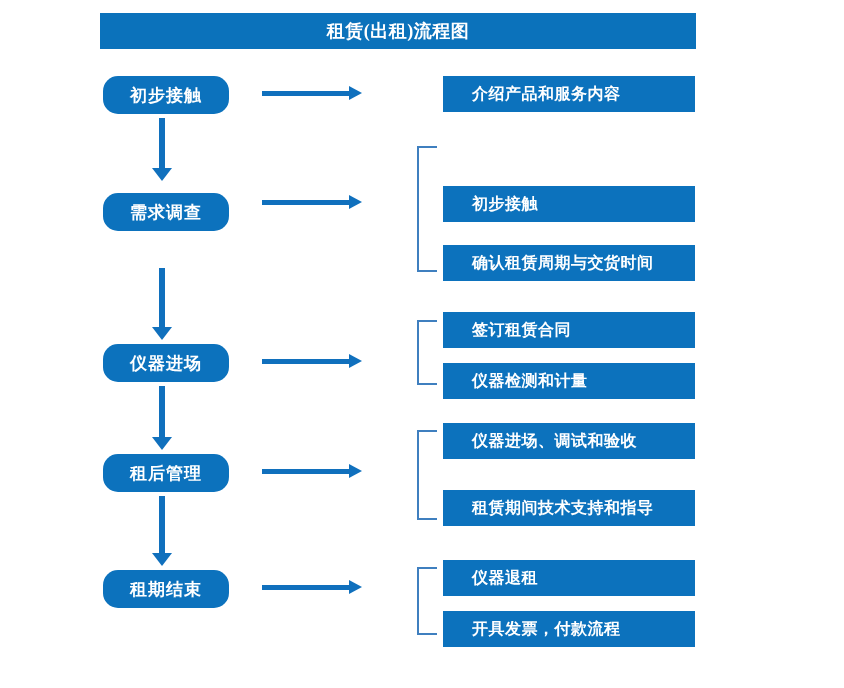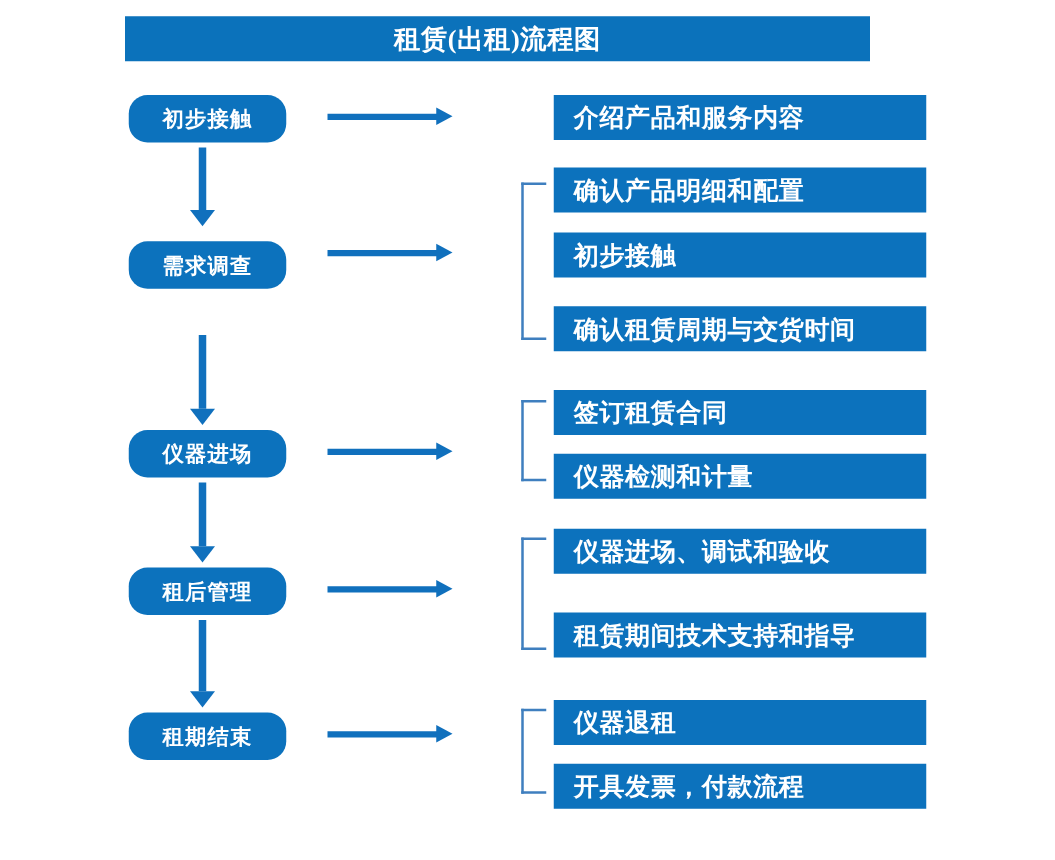--- a/index.html
+++ b/index.html
@@ -22,21 +22,21 @@
 
   
   .title-bar {
     position: absolute;
     left: 100px;
     top: 13px;
     width: 596px;
     height: 36px;
     background: #0b72bb;
     color: #ffffff;
-    font-size: 21px;
+    font-size: 18px;
     font-weight: bold;
     display: flex;
     align-items: center;
     justify-content: center;
     letter-spacing: 0.5px;
   }
 
   
   .stage-box {
     position: absolute;
@@ -51,29 +51,29 @@
     align-items: center;
     justify-content: center;
     letter-spacing: 1px;
     border-radius: 15px;
   }
 
   
   .detail-box {
     position: absolute;
     left: 443px;
-    width: 298px;
+    width: 252px;
     height: 36px;
     background: #0c72bd;
     color: #ffffff;
-    font-size: 20px;
+    font-size: 16px;
     font-weight: bold;
     display: flex;
     align-items: center;
-    padding-left: 16px;
+    padding-left: 29px;
     box-sizing: border-box;
     letter-spacing: 0.5px;
   }
 
   
   .h-arrow {
     position: absolute;
     left: 262px;
     width: 100px;
     height: 14px;
@@ -183,21 +183,20 @@
     <div class="head"></div>
   </div>
 
   <div class="bracket" style="top:146px; height:126px"></div>
   <div class="bracket" style="top:320px; height:65px"></div>
   <div class="bracket" style="top:430px; height:90px"></div>
   <div class="bracket" style="top:567px; height:68px"></div>
 
   <div class="detail-box" style="top:76px">介绍产品和服务内容</div>
 
-  <div class="detail-box" style="top:134px">确认产品明细和配置</div>
   <div class="detail-box" style="top:186px">初步接触</div>
   <div class="detail-box" style="top:245px">确认租赁周期与交货时间</div>
 
   <div class="detail-box" style="top:312px">签订租赁合同</div>
   <div class="detail-box" style="top:363px">仪器检测和计量</div>
 
   <div class="detail-box" style="top:423px">仪器进场、调试和验收</div>
   <div class="detail-box" style="top:490px">租赁期间技术支持和指导</div>
 
   <div class="detail-box" style="top:611px">开具发票，付款流程</div>

